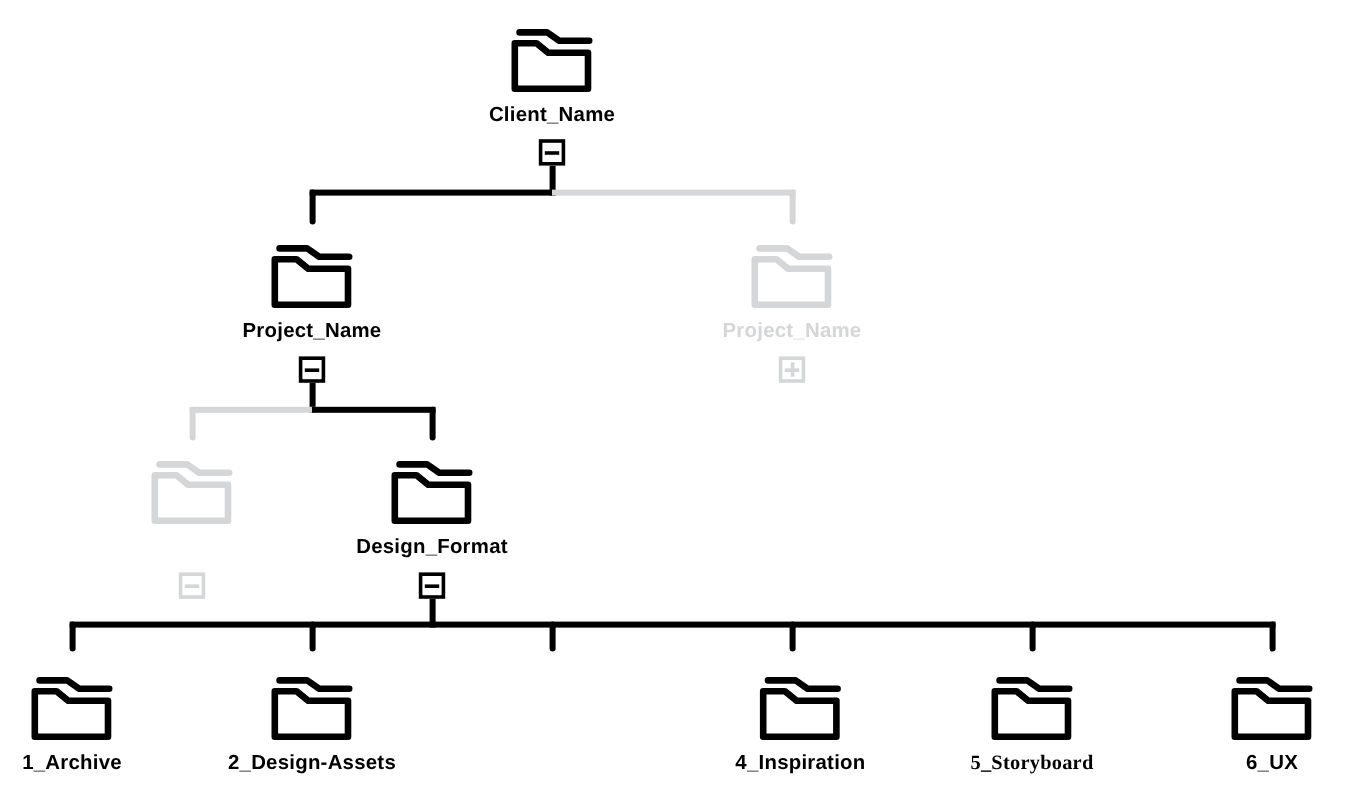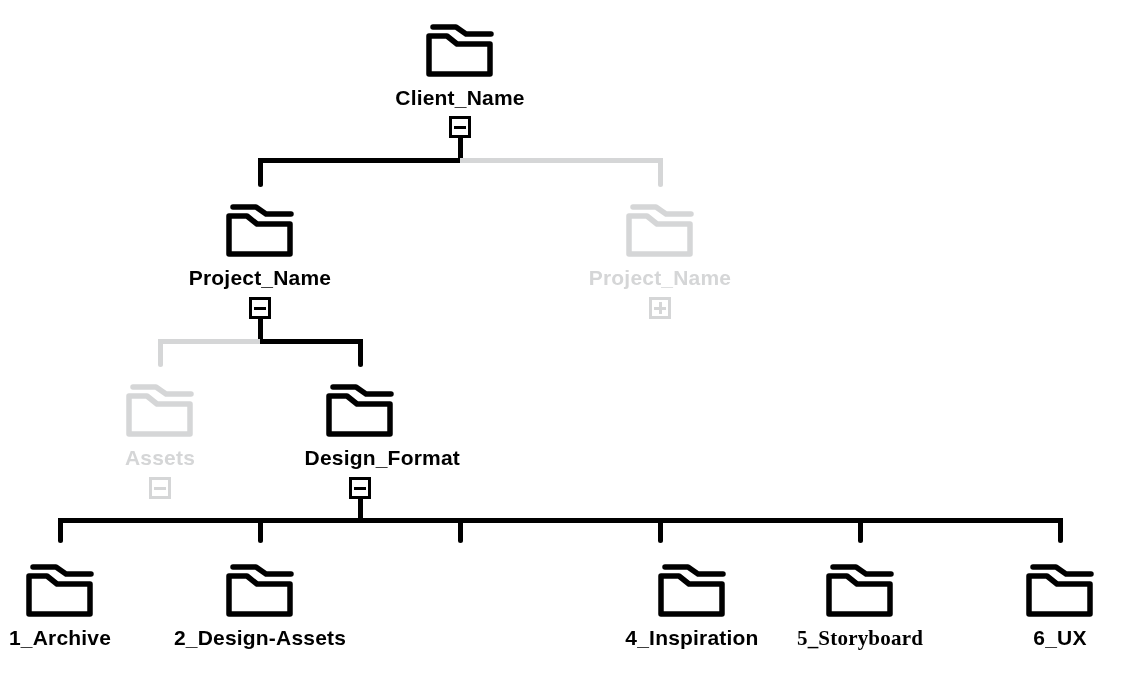--- a/index.html
+++ b/index.html
@@ -9,21 +9,21 @@
     background:#ffffff;
     font-family:"Liberation Sans", sans-serif;
     overflow:hidden;
   }
   .node { position:absolute; width:200px; text-align:center; }
   .node.active   { color:#000000; }
   .node.inactive { color:#d5d6d7; }
   .folder-svg { display:block; margin:0 auto; }
   .label {
     margin-top:7px;
-    font-size:21px; font-weight:700; letter-spacing:.2px;
+    font-size:17px; font-weight:700; letter-spacing:.2px;
     white-space:nowrap;
   }
   .toggle {
     position:absolute; width:22px; height:22px;
     border:3px solid currentColor; background:#ffffff;
     box-sizing:border-box; color:#000000;
   }
   .toggle.inactive { color:#d5d6d7; }
   .toggle .h {
     position:absolute; left:2px; right:2px; top:50%; margin-top:-1.5px;
@@ -95,27 +95,26 @@
   <div class="toggle inactive" style="left:649px; top:297px;">
     <span class="h"></span>
     <span class="v"></span>
   </div>
 
   <div class="node inactive" style="left:60px; top:383px;">
     <svg class="folder-svg" width="70" height="56" viewBox="0 0 70 56">
       <path d="M8 4 H31 L41 11 H66" fill="none" stroke="currentColor" stroke-width="5.5" stroke-linecap="round" stroke-linejoin="round"></path>
       <path d="M4 51 V13 H22 L32 21 H65 V51 Z" fill="#ffffff" stroke="currentColor" stroke-width="5.5" stroke-linejoin="round"></path>
     </svg>
-    <div class="label">Assets</div>
   </div>
   <div class="toggle inactive" style="left:149px; top:477px;">
     <span class="h"></span>
   </div>
 
-  <div class="node active" style="left:260px; top:383px;text-align:right;">
+  <div class="node active" style="left:260px; top:383px;">
     <svg class="folder-svg" width="70" height="56" viewBox="0 0 70 56">
       <path d="M8 4 H31 L41 11 H66" fill="none" stroke="currentColor" stroke-width="5.5" stroke-linecap="round" stroke-linejoin="round"></path>
       <path d="M4 51 V13 H22 L32 21 H65 V51 Z" fill="#ffffff" stroke="currentColor" stroke-width="5.5" stroke-linejoin="round"></path>
     </svg>
     <div class="label">Design_Format</div>
   </div>
   <div class="toggle" style="left:349px; top:477px;">
     <span class="h"></span>
   </div>
 
@@ -129,21 +128,21 @@
 
   <div class="node active" style="left:160px; top:563px;text-align:center;">
     <svg class="folder-svg" width="70" height="56" viewBox="0 0 70 56">
       <path d="M8 4 H31 L41 11 H66" fill="none" stroke="currentColor" stroke-width="5.5" stroke-linecap="round" stroke-linejoin="round"></path>
       <path d="M4 51 V13 H22 L32 21 H65 V51 Z" fill="#ffffff" stroke="currentColor" stroke-width="5.5" stroke-linejoin="round"></path>
     </svg>
     <div class="label">2_Design-Assets</div>
   </div>
 
 
-  <div class="node active" style="left:592px; top:563px;">
+  <div class="node active" style="left:567px; top:563px;">
     <svg class="folder-svg" width="70" height="56" viewBox="0 0 70 56">
       <path d="M8 4 H31 L41 11 H66" fill="none" stroke="currentColor" stroke-width="5.5" stroke-linecap="round" stroke-linejoin="round"></path>
       <path d="M4 51 V13 H22 L32 21 H65 V51 Z" fill="#ffffff" stroke="currentColor" stroke-width="5.5" stroke-linejoin="round"></path>
     </svg>
     <div class="label">4_Inspiration</div>
   </div>
 
   <div class="node active" style="left:760px; top:563px;font-family:Liberation Serif, serif;">
     <svg class="folder-svg" width="70" height="56" viewBox="0 0 70 56">
       <path d="M8 4 H31 L41 11 H66" fill="none" stroke="currentColor" stroke-width="5.5" stroke-linecap="round" stroke-linejoin="round"></path>

